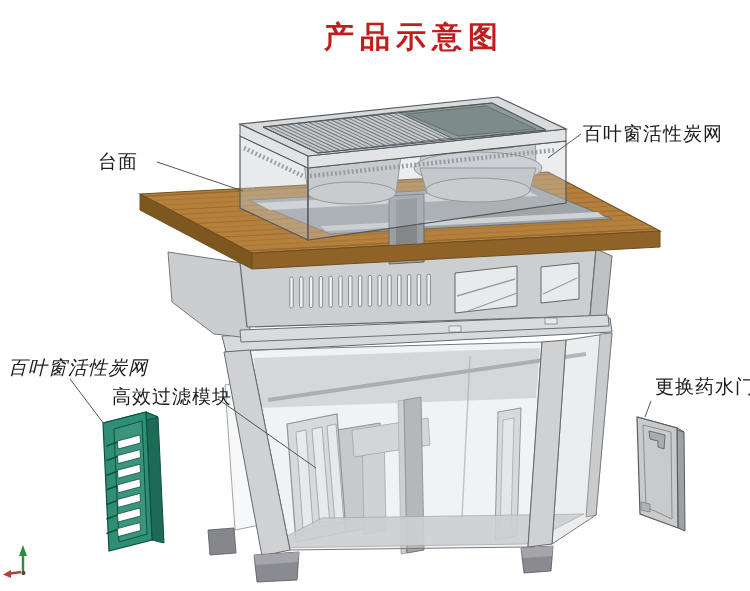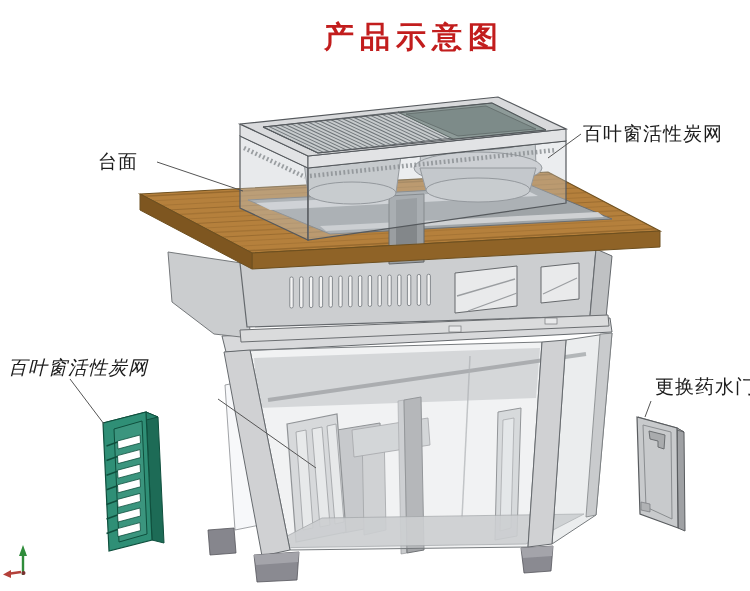--- a/index.html
+++ b/index.html
@@ -261,14 +261,15 @@
       <line x1="70" y1="379" x2="104" y2="424" style="stroke:var(--leader-line)"></line>
       <line x1="218" y1="399" x2="316" y2="468" style="stroke:var(--leader-line)"></line>
       <line x1="651" y1="401" x2="645" y2="417" style="stroke:var(--leader-line)"></line>
     </g>
   </svg>
 
   <h1 class="title">产品示意图</h1>
   <div class="lbl" style="left:583px;top:121px;">百叶窗活性炭网</div>
   <div class="lbl" style="left:98px;top:149px;">台面</div>
   <div class="lbl" style="left:8px;top:355px;font-style:italic;">百叶窗活性炭网</div>
+  <div class="lbl" style="left:112px;top:384px;">高效过滤模块</div>
   <div class="lbl" style="left:655px;top:374px;">更换药水门</div>
 </div>
 
 </body></html>

